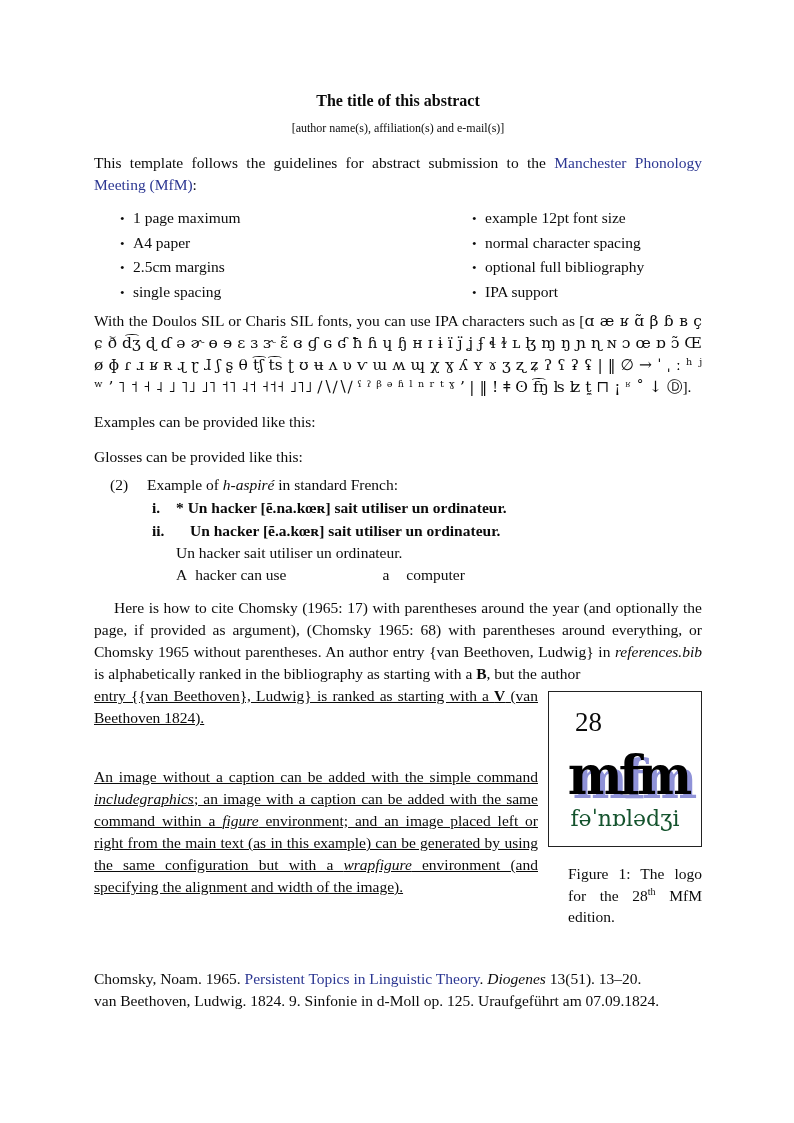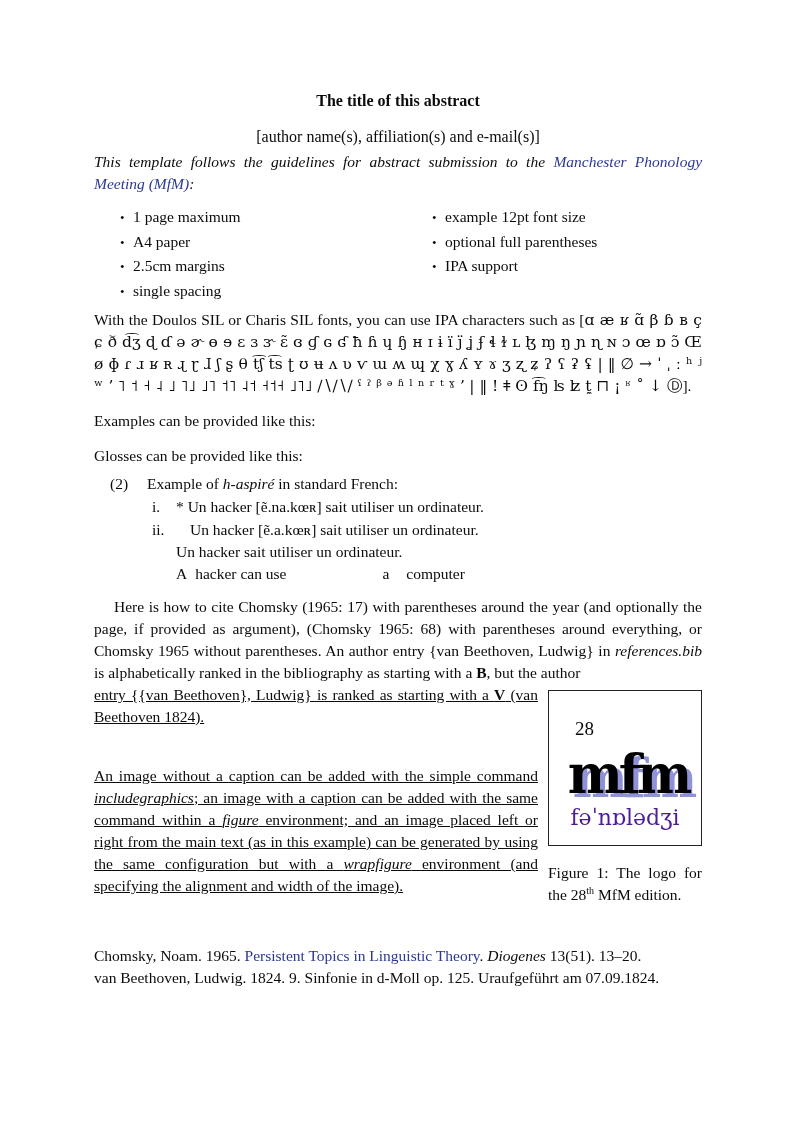--- a/index.html
+++ b/index.html
@@ -5,70 +5,70 @@
   html,body{margin:0;padding:0;background:#ffffff;}
   body{width:794px;height:1123px;overflow:hidden;}
   .page{
     box-sizing:border-box;width:794px;height:1123px;
     padding:90px 92px 0 94px;
     font-family:"Liberation Serif","DejaVu Serif",serif;
     font-size:15.5px;color:#0b0b0b;line-height:22px;
   }
   .center{text-align:center;}
   .title{font-weight:bold;font-size:16px;margin:0;line-height:22px;}
-  .authors{font-size:16px;margin-top:14px;line-height:22px;}
+  .authors{font-size:12px;margin-top:5px;line-height:22px;}
   .just{text-align:justify;margin:0;}
   .link{color:#2c3792;text-decoration:none;cursor:pointer;}
-  .intro{margin-top:3px;font-style:italic;}
-  .bullets{display:flex;margin-top:10px;}
+  .intro{margin-top:13px;}
+  .bullets{display:flex;margin-top:10px;gap:40px;}
   .bcol{display:flex;flex-direction:column;}
   .bcol.left{width:338px;padding-left:26px;box-sizing:border-box;}
   .bcol.right{flex:1;}
   .brow{line-height:23.5px;}
   .bullet{display:inline-block;width:13px;font-size:13px;}
   .ipa-par{margin-top:6px;line-height:22px;}
   .ipachars{font-family:"DejaVu Serif","DejaVu Sans",serif;}
   .lead{margin:13px 0 0 0;}
   .ex{margin-top:5px;}
   .exhead{padding-left:16px;line-height:23px;}
   .exnum{display:inline-block;width:37px;}
   .exitem{padding-left:57px;line-height:23px;}
   .exlabel{display:inline-block;width:22px;}
-  .glossrow{padding-left:58px;line-height:23px;}
+  .glossrow{padding-left:58px;line-height:23px;font-weight:bold;}
   .glabel{display:inline-block;width:24px;}
   .gshift{margin-left:14px;}
   .freetrans{padding-left:82px;line-height:22px;}
   .glosswords{padding-left:82px;line-height:22px;}
   .gw1{margin-left:8px;}
   .gw2{margin-left:96px;}
   .gw3{margin-left:17px;text-align:right;}
   .citation{margin-top:11px;text-indent:20px;}
   .wraprow{display:flex;margin-top:0;}
   .wrapleft{width:458px;text-decoration:underline;}
   .wrapright{width:154px;margin-left:10px;}
   .cit2{margin:0;}
   .imgpar{margin-top:37px;}
   .figbox{
     box-sizing:border-box;width:154px;height:156px;margin-top:6px;
     border:1.5px solid #222;position:relative;
     display:flex;flex-direction:column;align-items:center;justify-content:flex-end;
     padding-bottom:14px;
   }
-  .fig28{position:absolute;top:28px;left:26px;font-size:19px;line-height:20px;text-align:center;}
+  .fig28{position:absolute;top:20px;left:26px;font-size:27px;line-height:20px;text-align:center;}
   .logo{
     font-family:"DejaVu Serif",serif;font-weight:bold;
     font-size:52px;line-height:46px;letter-spacing:-4px;
     color:#000;text-shadow:5px 4px 0 #8f92d8;
     transform:scaleY(1.05);margin-right:-6px;
   }
   .logoipa{
     font-family:"DejaVu Serif","DejaVu Sans",serif;
-    font-size:22px;line-height:26px;margin-top:8px;color:#4c1d95;
+    font-size:22px;line-height:26px;margin-top:8px;color:#14532d;
   }
-  .caption{margin-top:16px;font-size:15.5px;line-height:21.5px;text-align:justify;}
+  .caption{margin-top:16px;font-size:15.5px;line-height:21.5px;text-align:justify;margin-left:20px;}
   .caption sup{font-size:10px;line-height:0;}
   .refs{margin-top:40px;}
   .ref{margin:0;line-height:22px;}
   i{font-style:italic;}
   b{font-weight:bold;}
 </style>
 </head>
 <body>
 
 <div class="page">
@@ -80,21 +80,22 @@
 
   <div class="bullets">
     <div class="bcol left">
       <div class="brow"><span class="bullet">•</span><span>1 page maximum</span></div>
       <div class="brow"><span class="bullet">•</span><span>A4 paper</span></div>
       <div class="brow"><span class="bullet">•</span><span>2.5cm margins</span></div>
       <div class="brow"><span class="bullet">•</span><span>single spacing</span></div>
     </div>
     <div class="bcol right">
       <div class="brow"><span class="bullet">•</span><span>example 12pt font size</span></div>
-      <div class="brow"><span class="bullet">•</span><span>optional full parentheses</span></div>
+      <div class="brow"><span class="bullet">•</span><span>normal character spacing</span></div>
+      <div class="brow"><span class="bullet">•</span><span>optional full bibliography</span></div>
       <div class="brow"><span class="bullet">•</span><span>IPA support</span></div>
     </div>
   </div>
 
   <p class="just ipa-par"><span>With the Doulos SIL or Charis SIL fonts, you can use IPA characters such as [</span><span class="ipachars">ɑ æ ʁ ɑ̃ β ɓ ʙ ç ɕ ð d͡ʒ ɖ ɗ ə ɚ ɵ ɘ ɛ ɜ ɝ ɛ̃ ɞ ɠ ɢ ʛ ħ ɦ ɥ ɧ ʜ ɪ ɨ ï j̈ ʝ ʄ ɬ ɫ ʟ ɮ ɱ ŋ ɲ ɳ ɴ ɔ œ ɒ ɔ̃ Œ ø ɸ ɾ ɹ ʁ ʀ ɻ ɽ ɺ ʃ ʂ θ t͡ʃ t͡s ʈ ʊ ʉ ʌ ʋ ⱱ ɯ ʍ ɰ χ ɣ ʎ ʏ ɤ ʒ ʐ ʑ ʔ ʕ ʡ ʢ | ‖ ∅ → ˈ ˌ ː ʰ ʲ ʷ ʼ ˥ ˦ ˧ ˨ ˩ ˥˩ ˩˥ ˦˥ ˨˦ ˧˦˧ ˩˥˩ ∕∖∕∖∕ ˤ ˀ ᵝ ᵊ ʱ ˡ ⁿ ʳ ᵗ ˠ ʼ | ‖ ! ǂ ʘ f͡ŋ ʪ ʫ t̼ ⊓ ¡ ʶ ˚ ↓ Ⓓ</span><span>].</span></p>
 
   <p class="lead">Examples can be provided like this:</p>
 
 
   <p class="lead">Glosses can be provided like this:</p>

